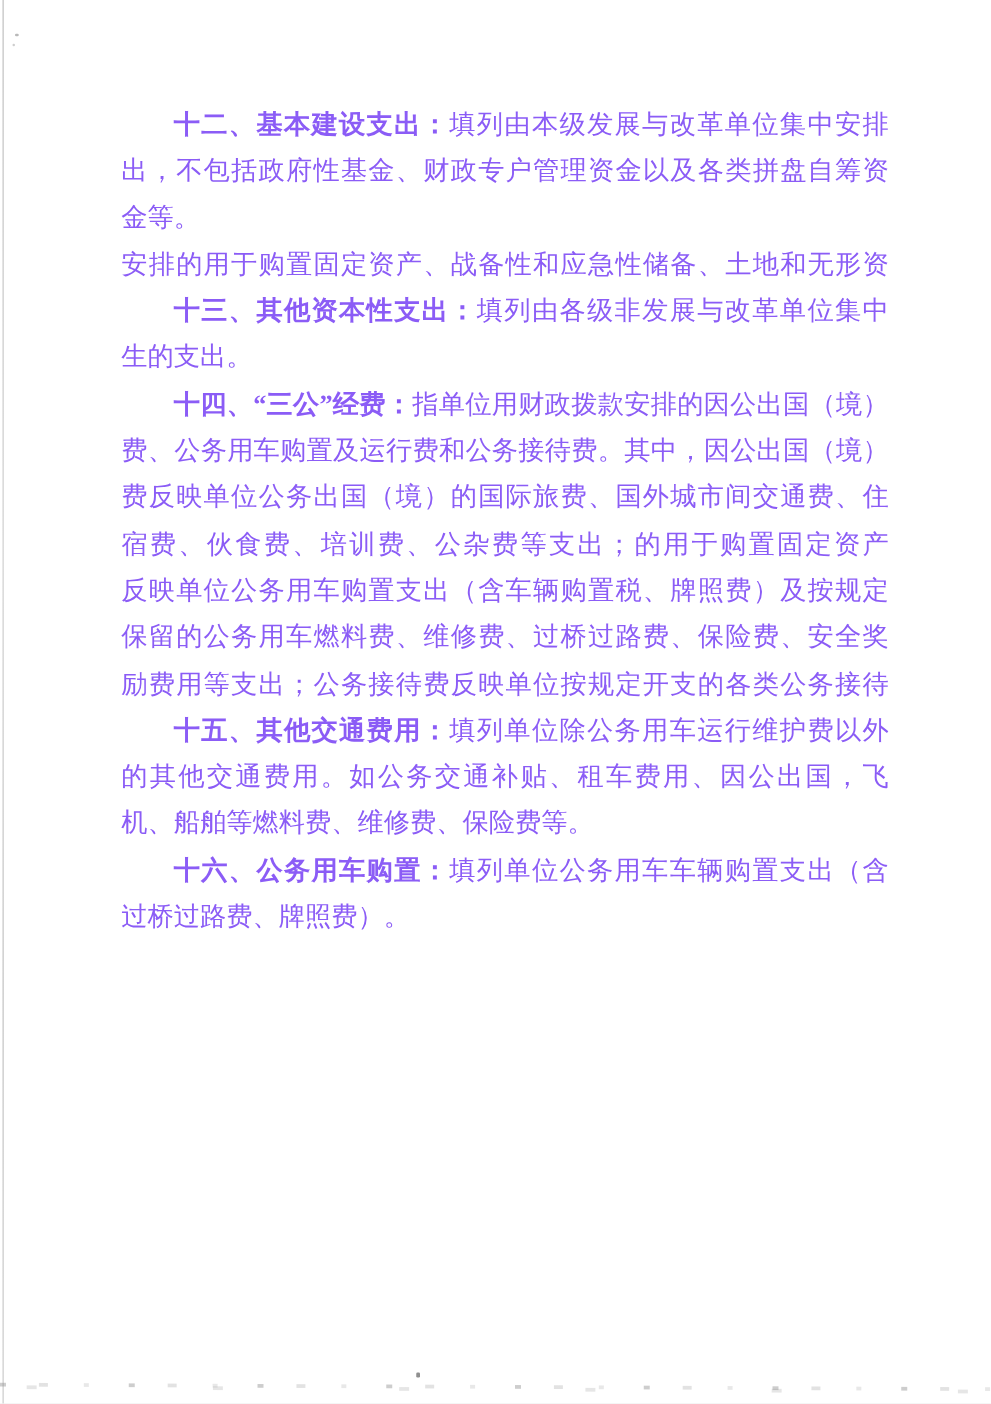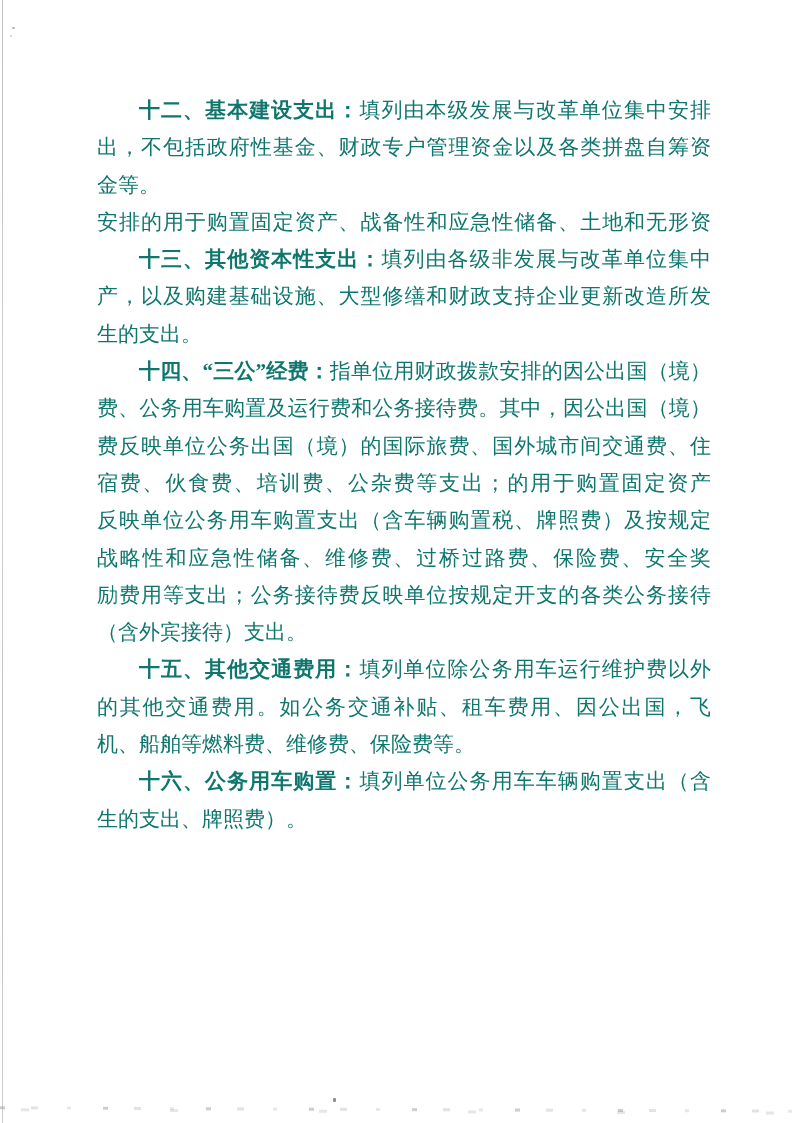--- a/index.html
+++ b/index.html
@@ -49,23 +49,23 @@
         transparent 0 14px, rgba(155,155,155,0.25) 14px 22px,
         transparent 22px 149px);
     background-size: 103px 3px, 149px 3px;
     background-position: 0 4px, 7px 6px;
     background-repeat: repeat-x;
   }
   
   .text-block {
     position: absolute;
     left: 97px;
-    top: 92px;
+    top: 81px;
     width: 614px;
-    color: #0f766e;
+    color: #8b5cf6;
     font-size: 21px;
     line-height: 37.3px;
     letter-spacing: 0;
   }
   .line {
     height: 37.3px;
     white-space: nowrap;
     text-align: justify;
     text-align-last: justify;
   }
@@ -88,29 +88,27 @@
   <div class="scan-speck speck-2"></div>
   <div class="scan-speck speck-3"></div>
   <div class="scan-noise-bottom"></div>
 
   <div class="text-block" id="text-block">
       <div class="line first"><span class="para-label">十二、基本建设支出：</span>填列由本级发展与改革单位集中安排</div>
       <div class="line">出，不包括政府性基金、财政专户管理资金以及各类拼盘自筹资</div>
       <div class="line last">金等。</div>
       <div class="line">安排的用于购置固定资产、战备性和应急性储备、土地和无形资</div>
       <div class="line first"><span class="para-label">十三、其他资本性支出：</span>填列由各级非发展与改革单位集中</div>
-      <div class="line">产，以及购建基础设施、大型修缮和财政支持企业更新改造所发</div>
       <div class="line last">生的支出。</div>
       <div class="line first"><span class="para-label">十四、“三公”经费：</span>指单位用财政拨款安排的因公出国（境）</div>
       <div class="line">费、公务用车购置及运行费和公务接待费。其中，因公出国（境）</div>
       <div class="line">费反映单位公务出国（境）的国际旅费、国外城市间交通费、住</div>
       <div class="line">宿费、伙食费、培训费、公杂费等支出；的用于购置固定资产</div>
       <div class="line">反映单位公务用车购置支出（含车辆购置税、牌照费）及按规定</div>
-      <div class="line">战略性和应急性储备、维修费、过桥过路费、保险费、安全奖</div>
+      <div class="line">保留的公务用车燃料费、维修费、过桥过路费、保险费、安全奖</div>
       <div class="line">励费用等支出；公务接待费反映单位按规定开支的各类公务接待</div>
-      <div class="line last">（含外宾接待）支出。</div>
       <div class="line first"><span class="para-label">十五、其他交通费用：</span>填列单位除公务用车运行维护费以外</div>
       <div class="line">的其他交通费用。如公务交通补贴、租车费用、因公出国，飞</div>
       <div class="line last">机、船舶等燃料费、维修费、保险费等。</div>
       <div class="line first"><span class="para-label">十六、公务用车购置：</span>填列单位公务用车车辆购置支出（含</div>
-      <div class="line last">生的支出、牌照费）。</div>
+      <div class="line last">过桥过路费、牌照费）。</div>
     </div>
 </div>
 
 </body></html>

